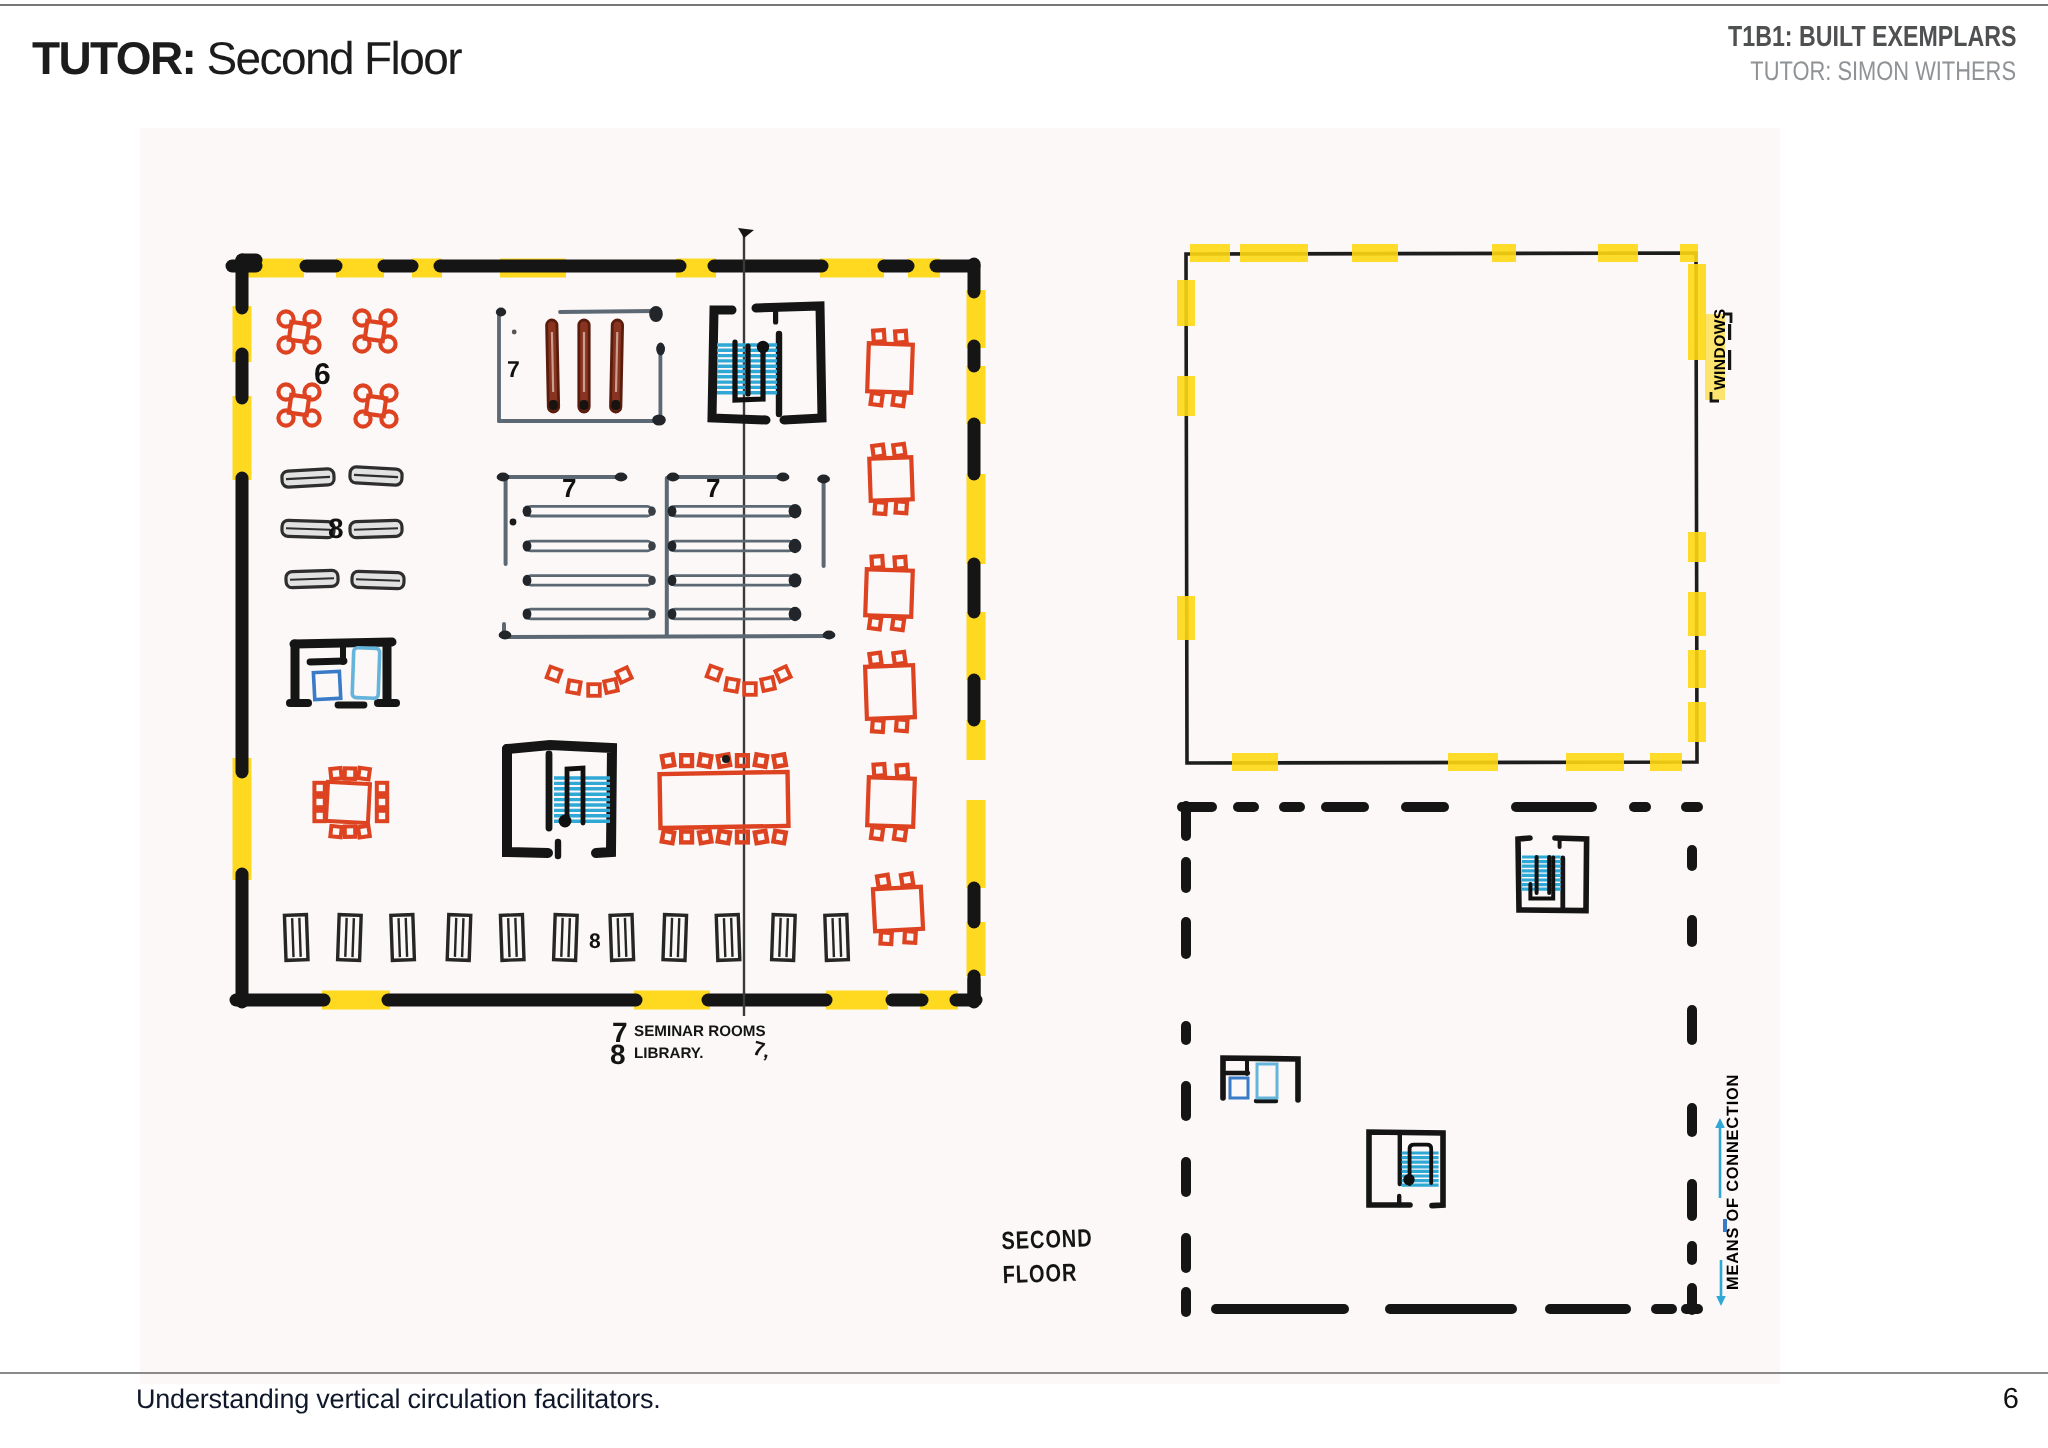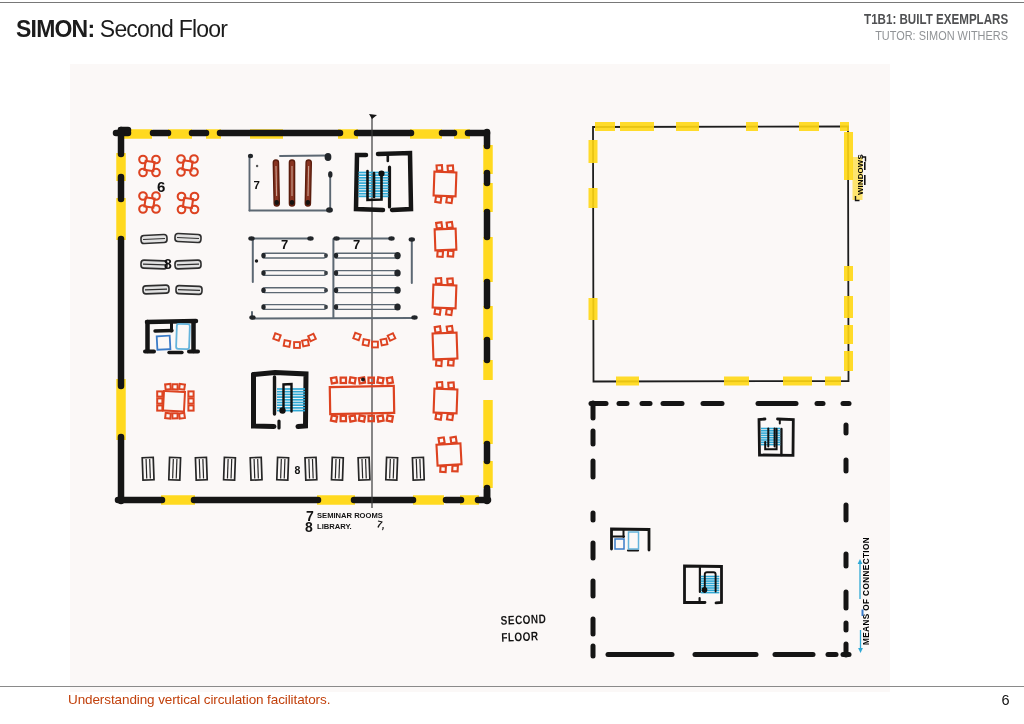--- a/index.html
+++ b/index.html
@@ -1,25 +1,25 @@
 <!DOCTYPE html>
 <html><head><meta charset="utf-8"><style>
 html,body{margin:0;padding:0;}
 body{width:1024px;height:724px;background:#ffffff;font-family:"Liberation Sans",sans-serif;position:relative;overflow:hidden;}
 .hdr{position:absolute;left:16px;top:15.5px;font-size:23px;color:#1c1c1c;letter-spacing:-0.8px;}
 .hdr b{font-weight:700;}
 .tr1{position:absolute;right:16px;top:11px;font-size:14.5px;font-weight:700;color:#4f5052;text-align:right;transform:scaleX(0.8);transform-origin:100% 50%;}
 .tr2{position:absolute;right:16px;top:28px;font-size:13.5px;color:#909396;text-align:right;transform:scaleX(0.81);transform-origin:100% 50%;}
-.cap{position:absolute;left:68px;top:692px;font-size:13.5px;color:#c2410c;letter-spacing:-0.1px;}
+.cap{position:absolute;left:68px;top:692px;font-size:13.5px;color:#0f172a;letter-spacing:-0.1px;}
 .pg{position:absolute;right:14.5px;top:692px;font-size:14.5px;color:#111;}
 </style></head><body>
 
 <div style="position:absolute;left:0;top:2px;width:1024px;height:1.2px;background:#787878;"></div>
 
-<div class="hdr"><b>SIMON:</b> Second Floor</div>
+<div class="hdr"><b>TUTOR:</b> Second Floor</div>
 
 <div class="tr1">T1B1: BUILT EXEMPLARS</div>
 
 <div class="tr2">TUTOR: SIMON WITHERS</div>
 <svg width="1024" height="724" viewBox="0 0 1024 724" style="position:absolute;left:0;top:0;">
 
 <rect x="70" y="64" width="820" height="628" fill="#fbf8f7"></rect>
 
 <g>
 <line x1="123" y1="134" x2="152" y2="134" stroke="#FFD713" stroke-width="9.5" stroke-opacity="0.95" stroke-linecap="butt"></line>

